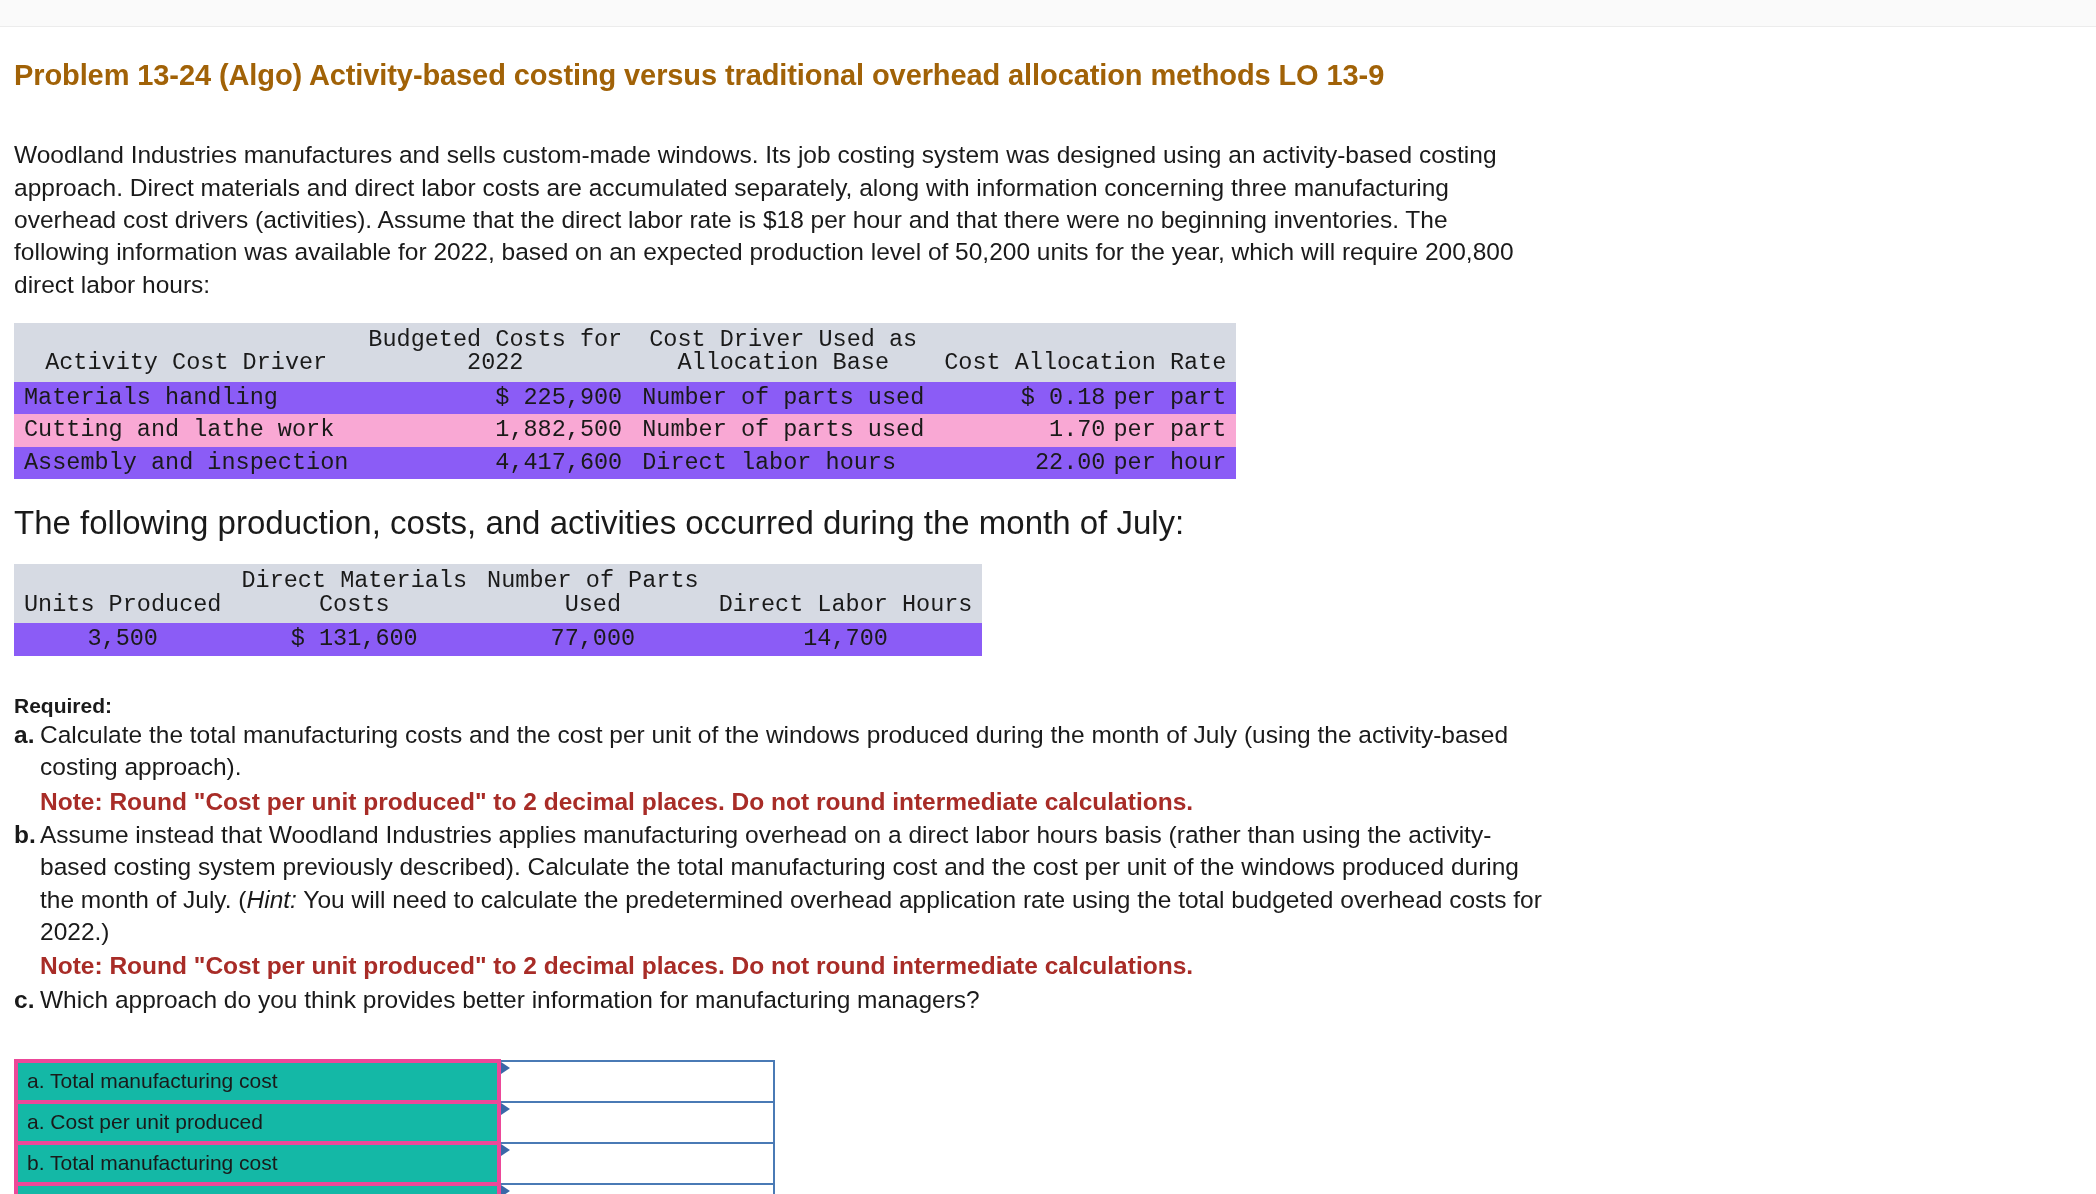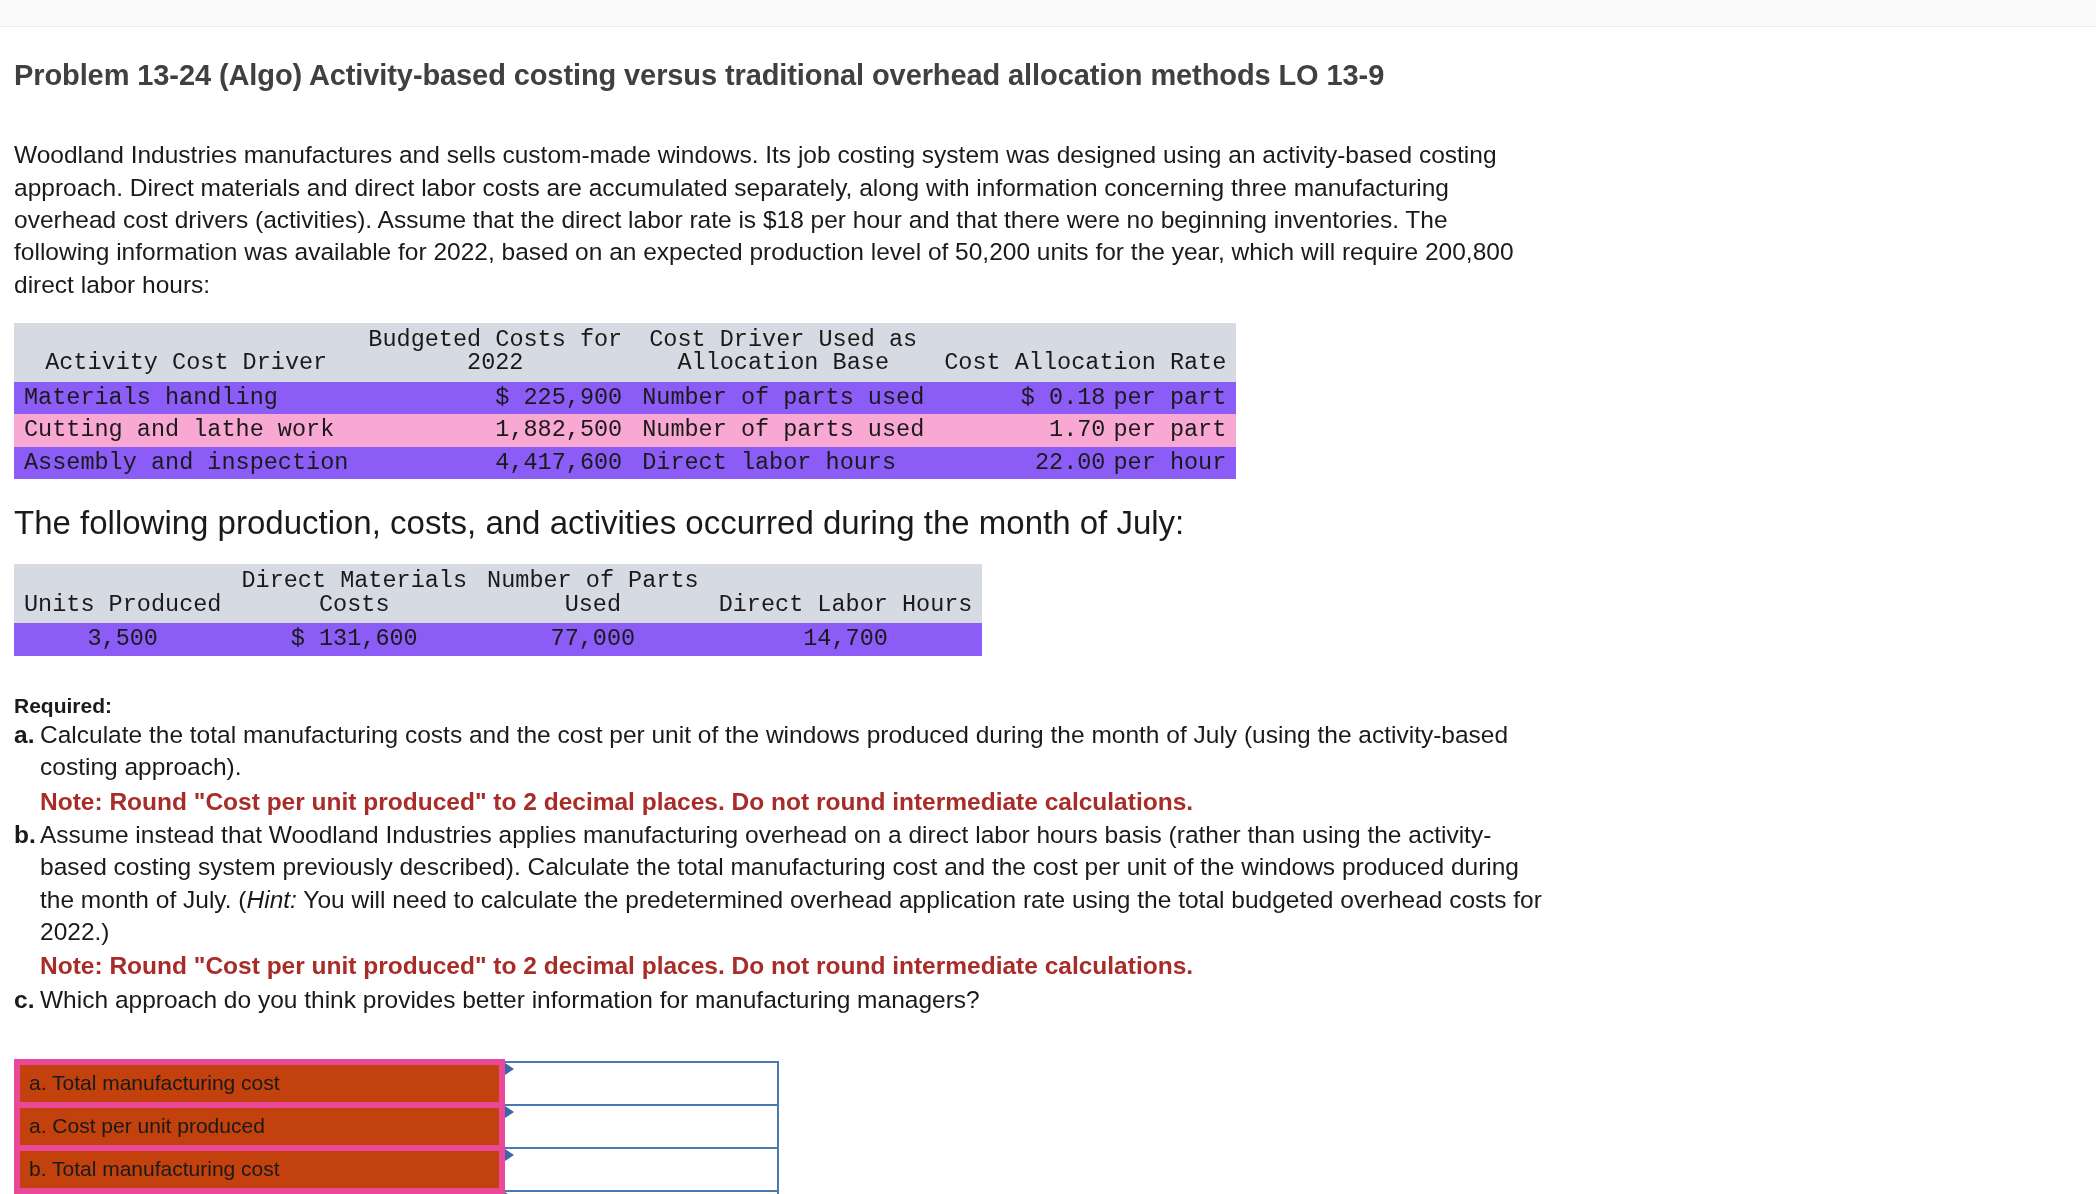--- a/index.html
+++ b/index.html
@@ -21,21 +21,21 @@
     width: 100%;
   }
   #page {
     padding: 0 0 0 14px;
   }
 
   
   .problem-title {
     font-size: 29px;
     font-weight: bold;
-    color: #404040;
+    color: #a16207;
     letter-spacing: -0.1px;
     margin: 30px 0 0 0;
     line-height: 1.25;
   }
 
   
   .intro {
     font-size: 24.5px;
     line-height: 1.32;
     color: #1a1a1a;
@@ -117,25 +117,25 @@
   .hint-i { font-style: italic; }
 
   
   .answer-table {
     border-collapse: collapse;
     margin-top: 43px;
     font-size: 21px;
     font-family: "Liberation Sans", sans-serif;
   }
   .answer-table td.label-cell {
-    border: 6px solid #ec4899;
+    border: 4px solid #ec4899;
     width: 470px;
     height: 37px;
     padding: 0 0 0 9px;
-    background: #c2410c;
+    background: #14b8a6;
     color: #1a1a1a;
     vertical-align: middle;
     white-space: nowrap;
   }
   .answer-table td.input-cell {
     border: 2px solid #4a7ab5;
     width: 272px;
     height: 37px;
     padding: 0;
     background: #ffffff;

